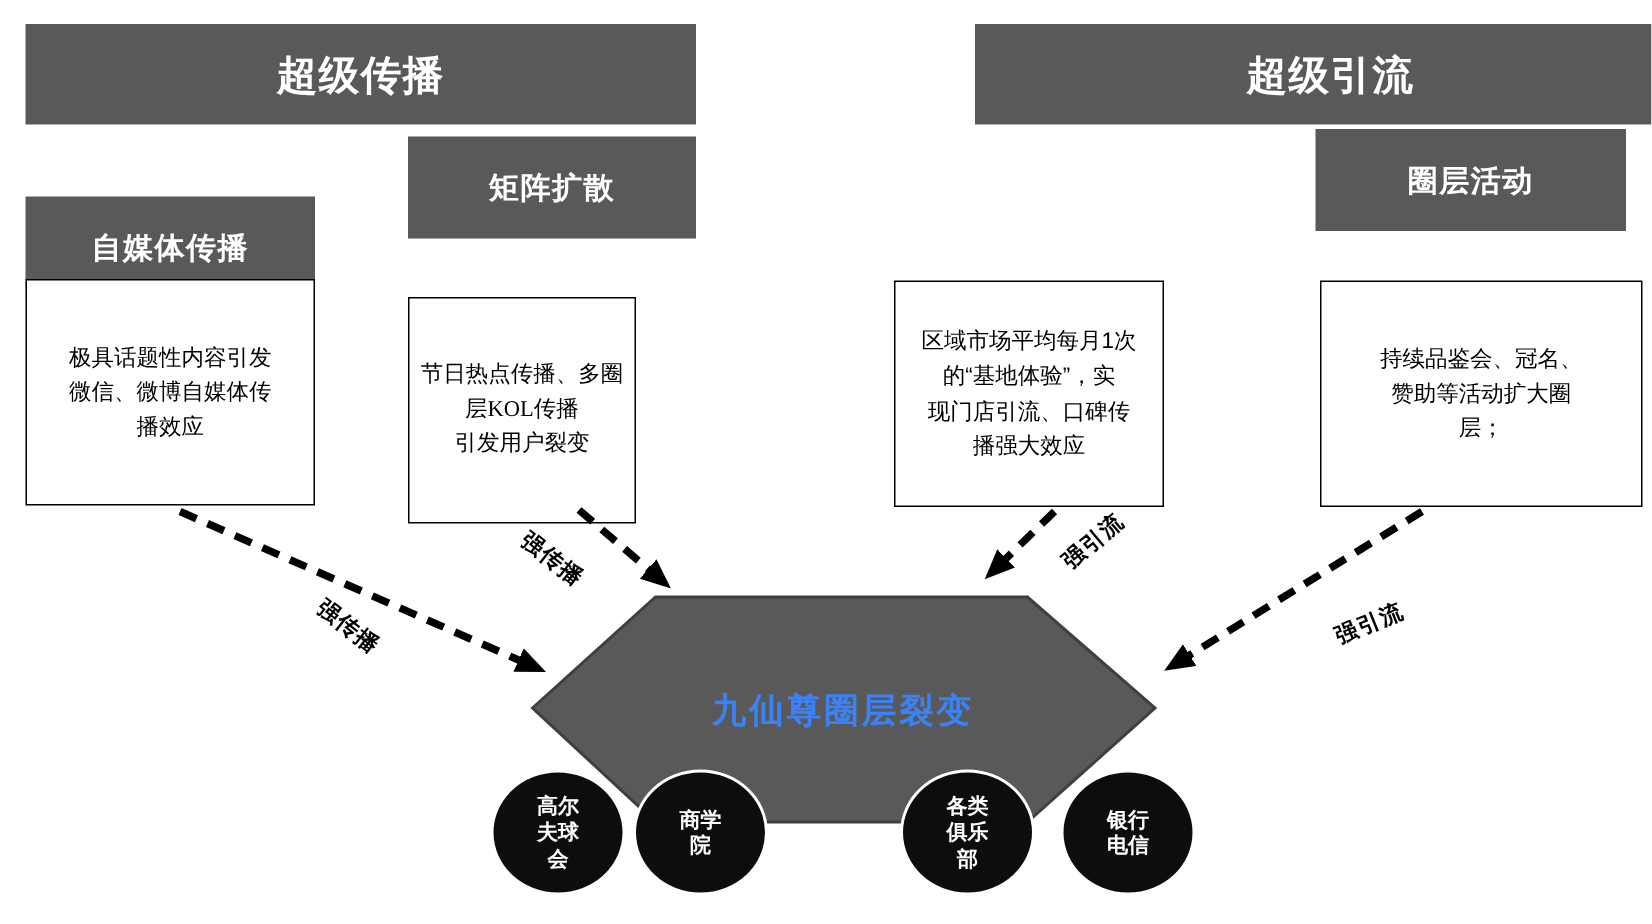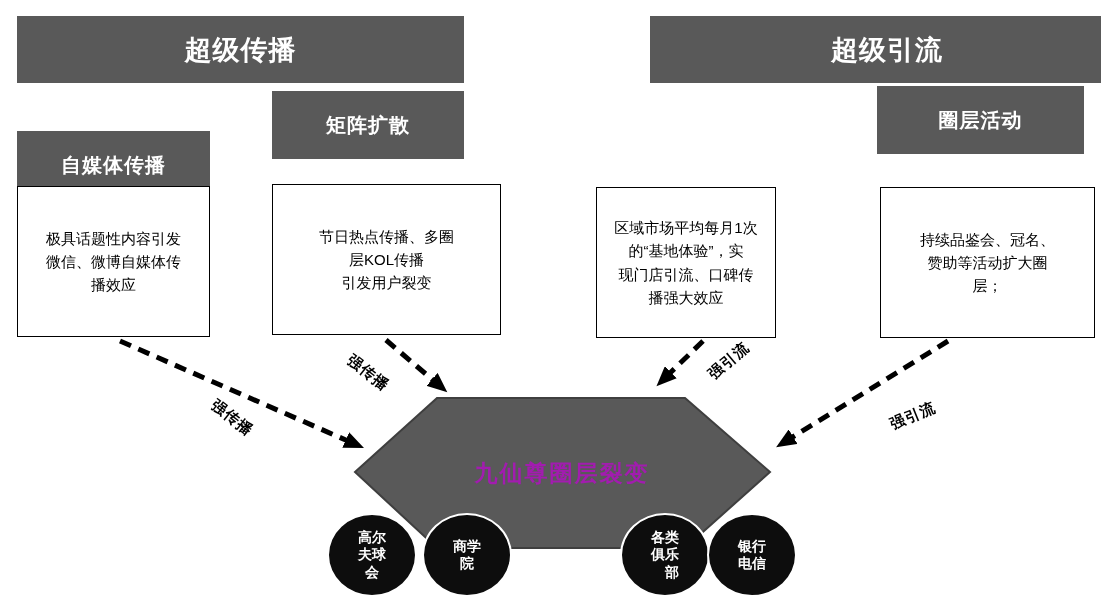--- a/index.html
+++ b/index.html
@@ -32,21 +32,21 @@
     position:absolute;height:151px;background:#ffffff;border:1.5px solid var(--box-border);
     display:flex;align-items:center;justify-content:center;text-align:center;
     font-size:15px;line-height:1.55;color:var(--body-text);white-space:pre-line;
     padding:0 6px;box-sizing:border-box;
   }
   .overlay{position:absolute;left:0;top:0;width:1101px;height:616px;}
   .hexshape{fill:var(--hexagon-fill);stroke:var(--hexagon-stroke);stroke-width:2;}
   .arrowline{stroke:var(--arrow);stroke-width:5;stroke-dasharray:12 8;fill:none;}
   .hexlabel{
     position:absolute;left:417px;top:458px;width:290px;text-align:center;
-    color:#a21caf;font-size:23px;font-weight:bold;letter-spacing:2px;
+    color:#3b82f6;font-size:23px;font-weight:bold;letter-spacing:2px;
   }
   .channel{
     position:absolute;top:513px;width:90px;height:84px;border-radius:50%;
     background:var(--ellipse-fill);border:2px solid var(--ellipse-outline);
     box-sizing:border-box;display:flex;align-items:center;justify-content:center;
     text-align:center;color:#ffffff;font-size:14px;font-weight:bold;
     line-height:1.25;white-space:pre-line;
   }
   .arrowlabel{
     position:absolute;font-size:15px;font-weight:bold;color:#000;
@@ -61,21 +61,21 @@
   <div class="hdr" style="left:17px;top:16px;width:447px;">超级传播</div>
   <div class="hdr" style="left:610px;top:16px;width:474px;margin-left:40px;">超级引流</div>
 
   <div class="subhdr" style="left:17px;top:95px;width:193px;margin-top:36px;">自媒体传播</div>
   <div class="subhdr" style="left:272px;top:91px;width:192px;">矩阵扩散</div>
   <div class="subhdr" style="left:877px;top:86px;width:207px;">圈层活动</div>
 
   <div class="notebox" style="left:17px;top:186px;width:193px;">极具话题性内容引发
 微信、微博自媒体传
 播效应</div>
-  <div class="notebox" style="left:272px;top:184px;width:229px;">节日热点传播、多圈
+  <div class="notebox" style="left:272px;top:198px;width:152px;font-family:Liberation Serif, serif;">节日热点传播、多圈
 层KOL传播
 引发用户裂变</div>
   <div class="notebox" style="left:596px;top:187px;width:180px;">区域市场平均每月1次
 的“基地体验”，实
 现门店引流、口碑传
 播强大效应</div>
   <div class="notebox" style="left:844px;top:187px;width:215px;margin-left:36px;">持续品鉴会、冠名、
 赞助等活动扩大圈
 层；</div>
 
@@ -97,19 +97,19 @@
   <div class="arrowlabel" style="left:232px;top:418px;transform:translate(-50%,-50%) rotate(38deg);">强传播</div>
   <div class="arrowlabel" style="left:368px;top:373px;transform:translate(-50%,-50%) rotate(38deg);">强传播</div>
   <div class="arrowlabel" style="left:729px;top:361px;transform:translate(-50%,-50%) rotate(-40deg);">强引流</div>
   <div class="arrowlabel" style="left:913px;top:416px;transform:translate(-50%,-50%) rotate(-22deg);">强引流</div>
 
   <div class="channel" style="left:327px;">高尔
 夫球
 会</div>
   <div class="channel" style="left:422px;">商学
 院</div>
-  <div class="channel" style="left:620px;text-align:right;">各类
+  <div class="channel" style="left:600px;">各类
 俱乐
 部</div>
   <div class="channel" style="left:707px;">银行
 电信</div>
 
 </div>
 
 </body></html>

